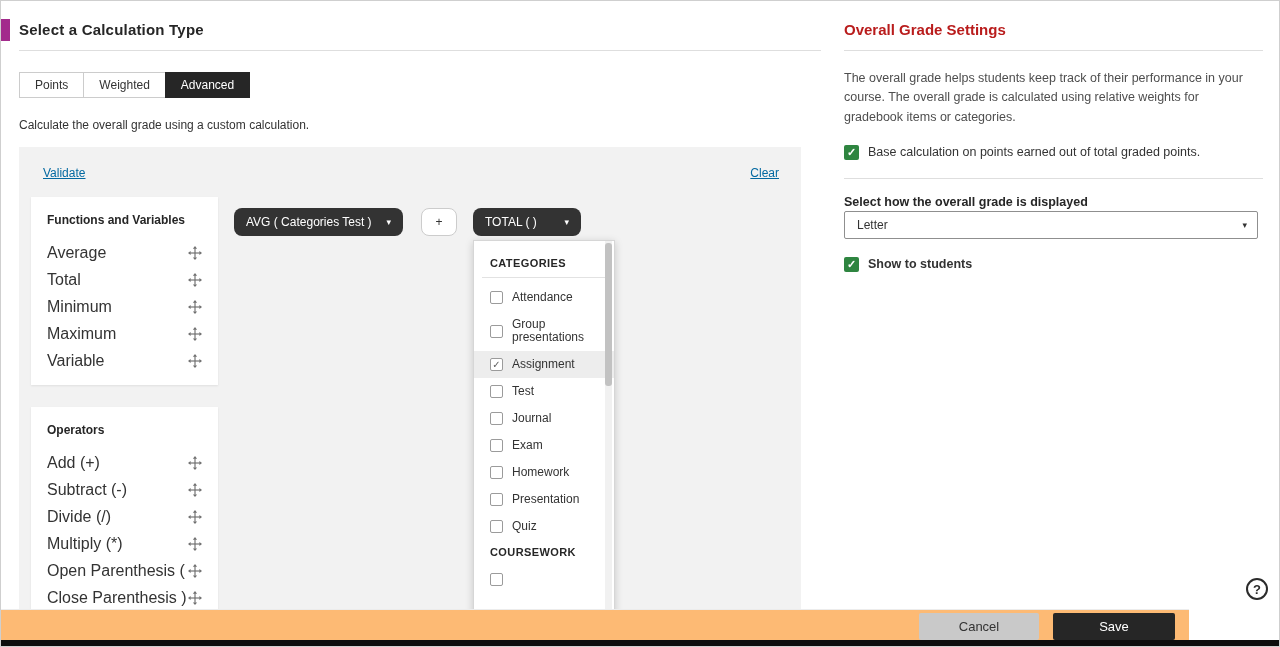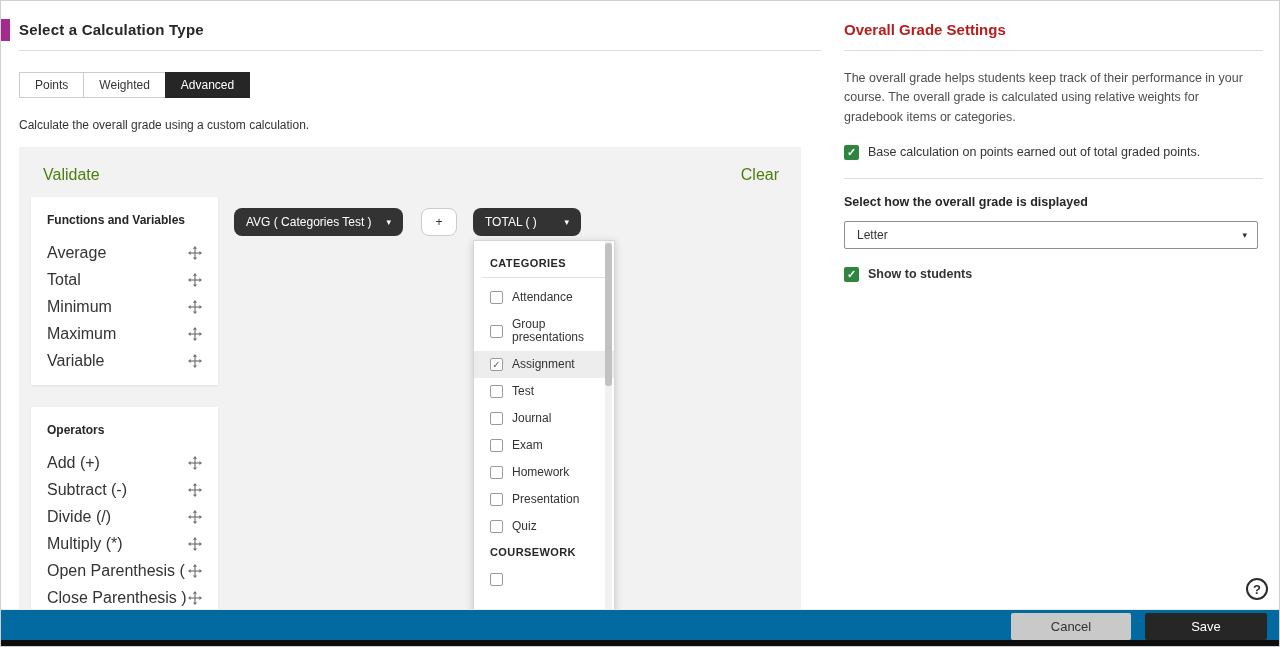--- a/index.html
+++ b/index.html
@@ -14,21 +14,21 @@
   .title-rule { border:none; border-top:1px solid #dedede; margin-top:12px; width:802px; }
 
   .tabs { display:inline-flex; margin-top:21px; }
   .tab { height:26px; padding:0 15px; font-size:12px; color:#333; background:#fff; border:1px solid #ccc; display:flex; align-items:center; cursor:pointer; }
   .tab + .tab { margin-left:-1px; }
   .tab.active { background:#262626; color:#fff; border-color:#262626; }
 
   .calc-desc { margin-top:20px; font-size:12px; color:#333; }
 
   .calc-panel { position:relative; margin-top:15px; width:782px; height:473px; background:#f2f2f2; overflow:hidden; }
-  .link { font-size:16px; color:#4d7c0f; cursor:pointer; }
+  .link { font-size:12px; color:#0369a1; text-decoration:underline; cursor:pointer; }
   .validate-link { position:absolute; left:24px; top:19px; }
   .clear-link { position:absolute; right:22px; top:19px; }
 
   .card { position:absolute; left:12px; width:187px; background:#fff; box-shadow:0 1px 2px rgba(0,0,0,.08); padding:16px; overflow:hidden; }
   .card-functions { top:50px; height:188px; }
   .card-operators { top:260px; height:213px; }
   .card-title { font-size:12px; font-weight:700; color:#262626; margin-bottom:12px; }
   .drag-row { display:flex; align-items:center; justify-content:space-between; height:27px; font-size:16px; color:#333; cursor:grab; }
   .move-icon { display:inline-flex; }
 
@@ -54,27 +54,27 @@
 
   
   .right-section { position:absolute; left:843px; top:0; width:419px; height:608px; }
   .right-title { margin-top:20px; font-size:15px; font-weight:700; color:#b91c1c; }
   .right-rule { border:none; border-top:1px solid #dedede; margin-top:12px; width:419px; }
   .right-desc { margin-top:18px; font-size:12.5px; color:#4e4e4e; line-height:1.55; width:414px; }
   .check-row { margin-top:18px; display:flex; align-items:flex-start; gap:9px; font-size:12.5px; color:#333; cursor:pointer; }
   .cb-green { flex:0 0 auto; width:15px; height:15px; border-radius:2px; background:#2e8540; display:inline-flex; align-items:center; justify-content:center; }
   .cb-green::after { content:"\2713"; color:#fff; font-size:11px; font-weight:700; line-height:1; }
   .display-label { margin-top:16px; font-size:12.5px; font-weight:700; color:#262626; }
-  .select-box { margin-top:12px; width:414px; height:28px; border:1px solid #8f8f8f; border-radius:2px; background:#fff; display:flex; align-items:center; justify-content:space-between; padding:0 10px 0 12px; font-size:12px; color:#333; cursor:pointer; }
+  .select-box { margin-top:2px; width:414px; height:28px; border:1px solid #8f8f8f; border-radius:2px; background:#fff; display:flex; align-items:center; justify-content:space-between; padding:0 10px 0 12px; font-size:12px; color:#333; cursor:pointer; }
   .select-caret { font-size:9px; color:#333; }
   .bold-label { font-weight:700; }
 
   
   .help-circle { position:absolute; left:1245px; top:577px; width:22px; height:22px; border:2px solid #2b2b2b; border-radius:50%; display:flex; align-items:center; justify-content:center; font-size:13px; font-weight:700; color:#2b2b2b; cursor:pointer; }
-  .footer { position:absolute; left:0; top:608px; width:1280px; height:33px; background:#0369a1; border-top:1px solid #ececec; display:flex; align-items:center; justify-content:flex-end; gap:14px; padding-right:14px; }
+  .footer { position:absolute; left:0; top:608px; width:1188px; height:33px; background:#fdba74; border-top:1px solid #ececec; display:flex; align-items:center; justify-content:flex-end; gap:14px; padding-right:14px; }
   .btn { height:27px; font-size:13px; display:flex; align-items:center; justify-content:center; border-radius:2px; cursor:pointer; border:none; font-family:"Liberation Sans", sans-serif; }
   .btn-cancel { width:120px; background:#c9c9c9; color:#333; }
   .btn-save { width:122px; background:#262626; color:#fff; }
   .bottom-strip { position:absolute; left:0; bottom:0; width:1280px; height:6px; background:#0d0d0d; }
 </style>
 </head>
 <body>
 
 <div class="page">
 

